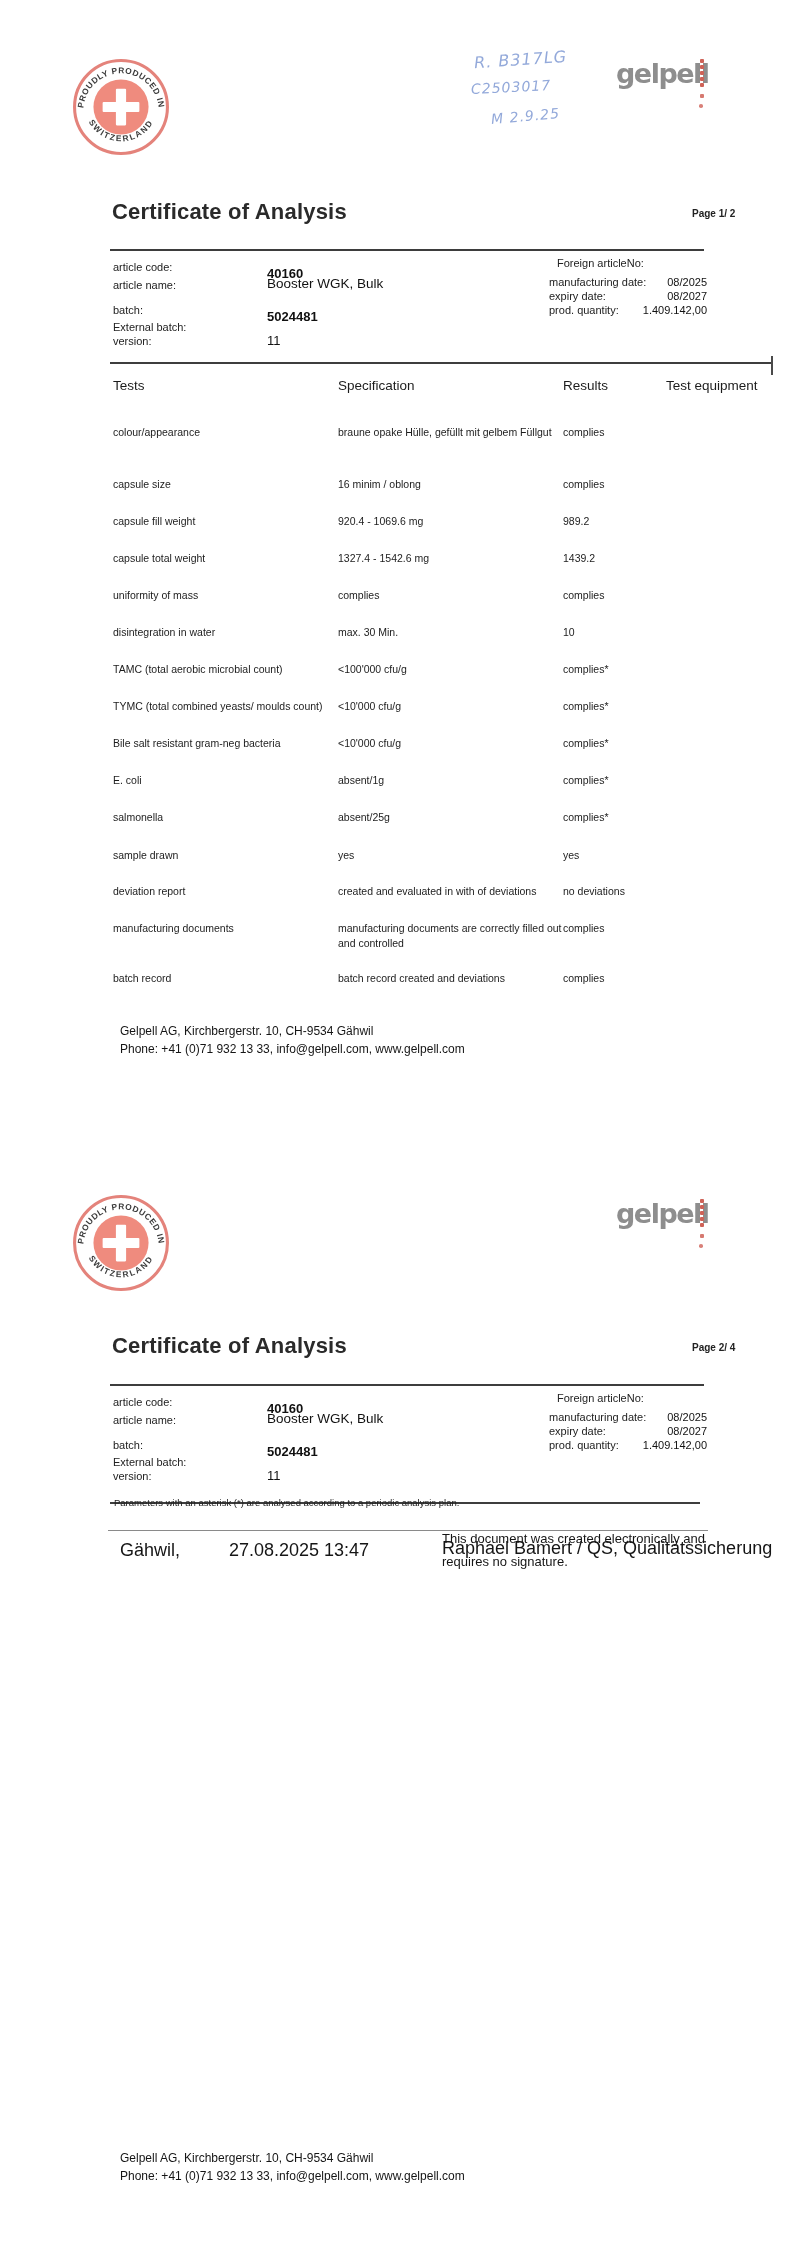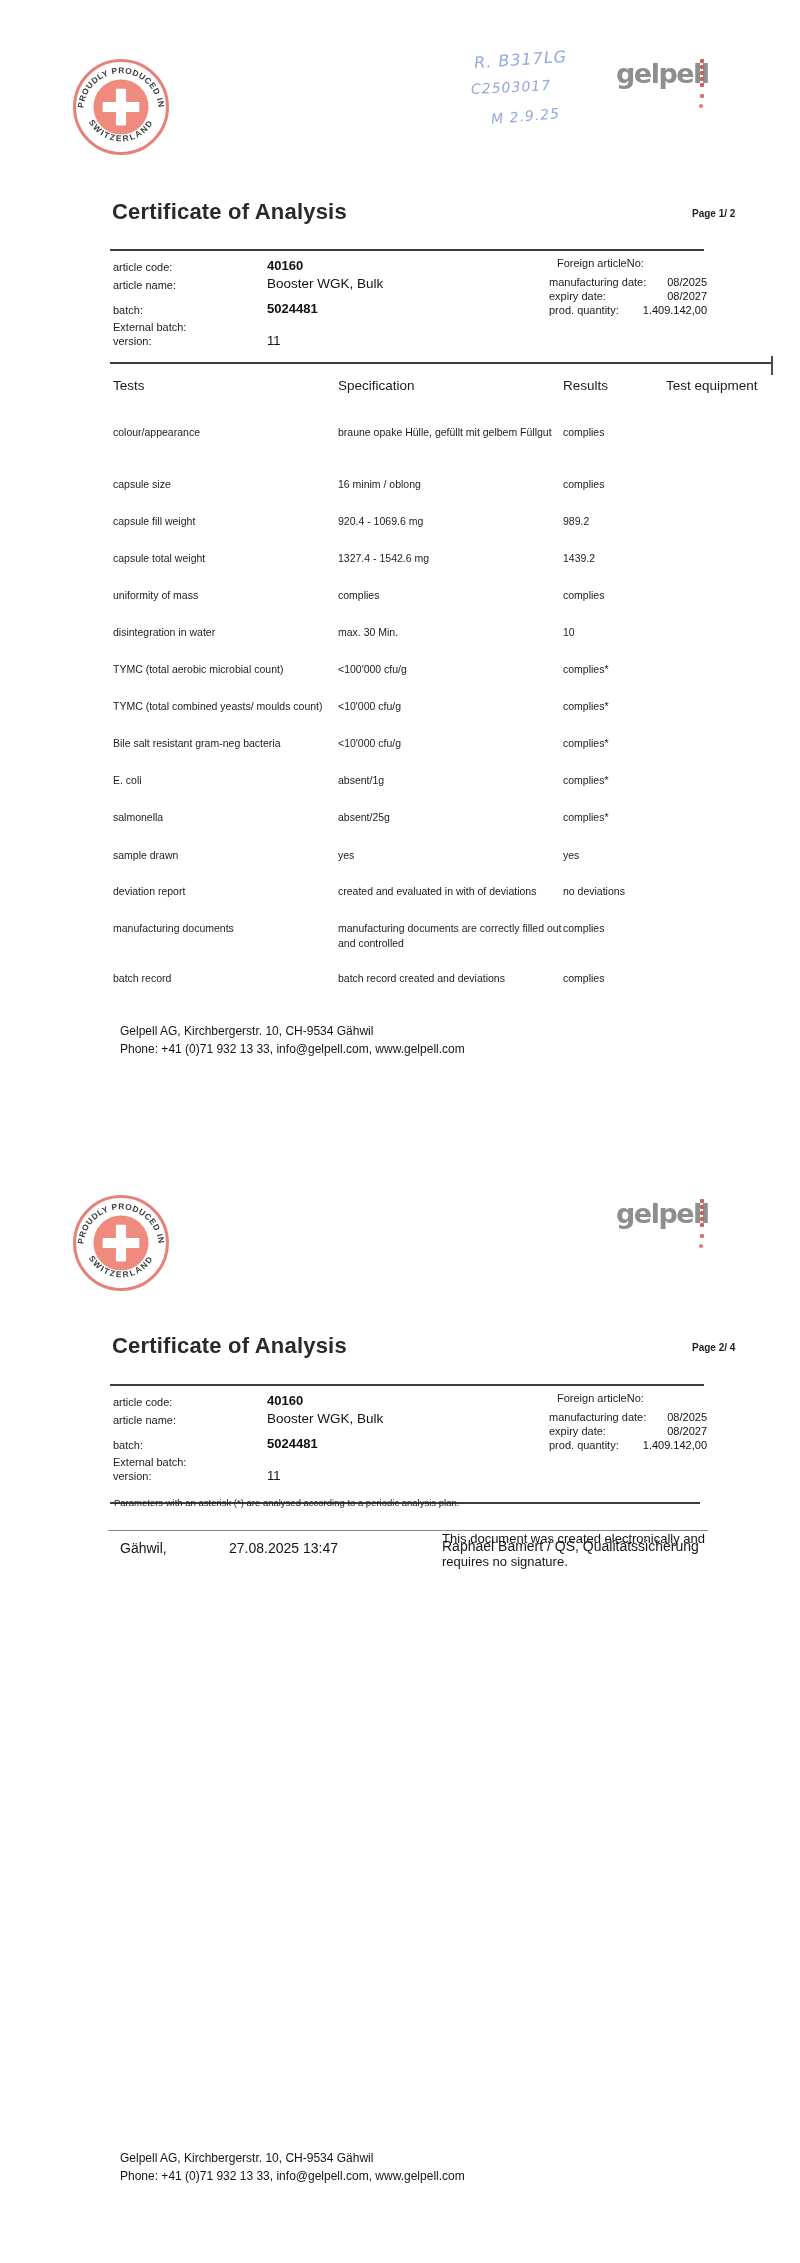--- a/index.html
+++ b/index.html
@@ -14,33 +14,33 @@
   .logo-dot{position:absolute;width:3.6px;height:3.6px;background:#cf6257;border-radius:1px;}
   .hand{font-family:"DejaVu Sans", sans-serif;font-style:italic;color:#93a9da;letter-spacing:1px;}
   
   .doc-title{font-size:22px;font-weight:bold;color:#2a2a2a;letter-spacing:.2px;}
   .page-label{font-size:10px;font-weight:bold;color:#222;padding-left:37px;}
   .rule{height:2px;background:#3d3d3d;}
   .rule-thin{height:1px;background:#8a8a8a;}
   
   .info-label{font-size:11px;color:#222;}
   .info-value{font-size:13px;color:#111;}
-  .bold{font-weight:bold;}
+  .bold{font-weight:bold;margin-top:8px;}
   .rv{width:160px;text-align:right;font-size:11px;color:#111;}
   
   .th{font-size:13.5px;color:#1c1c1c;}
   .cell{font-size:10.5px;color:#1c1c1c;line-height:15px;}
   .row .test{position:absolute;left:113px;top:0;width:222px;}
   .row .spec{position:absolute;left:338px;top:0;width:232px;}
   .row .res {position:absolute;left:563px;top:0;width:140px;}
   .row{position:absolute;left:0;width:800px;}
   
   .footer{font-size:12px;line-height:17.5px;color:#151515;}
   .note{font-size:9.5px;color:#222;}
-  .sig{font-size:14px;color:#151515;}
+  .sig{font-size:18px;color:#151515;}
   .artifact{position:absolute;width:2px;background:#4a4a4a;}
   svg .arc-text{font-family:"Liberation Sans", sans-serif;}
 </style>
 </head>
 <body>
 
 <div class="canvas">
 
   <div class="abs badge" style="left:72px;top:58px;">
     <svg viewBox="0 0 96 96" width="98" height="98">
@@ -131,21 +131,21 @@
     <span class="cell test">uniformity of mass</span>
     <span class="cell spec">complies</span>
     <span class="cell res">complies</span>
   </div>
   <div class="row" style="top:625px;">
     <span class="cell test">disintegration in water</span>
     <span class="cell spec">max. 30 Min.</span>
     <span class="cell res">10</span>
   </div>
   <div class="row" style="top:662px;">
-    <span class="cell test">TYMC (total aerobic microbial count)</span>
+    <span class="cell test">TAMC (total aerobic microbial count)</span>
     <span class="cell spec">&lt;100'000 cfu/g</span>
     <span class="cell res">complies*</span>
   </div>
   <div class="row" style="top:699px;">
     <span class="cell test">TYMC (total combined yeasts/ moulds count)</span>
     <span class="cell spec">&lt;10'000 cfu/g</span>
     <span class="cell res">complies*</span>
   </div>
   <div class="row" style="top:736px;">
     <span class="cell test">Bile salt resistant gram-neg bacteria</span>

